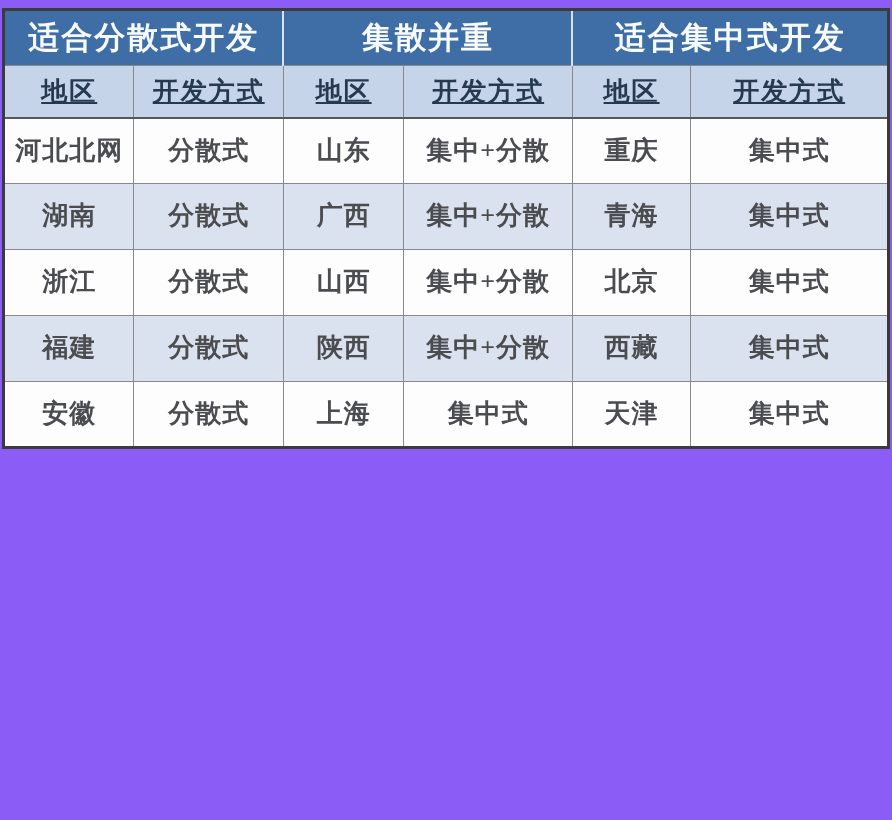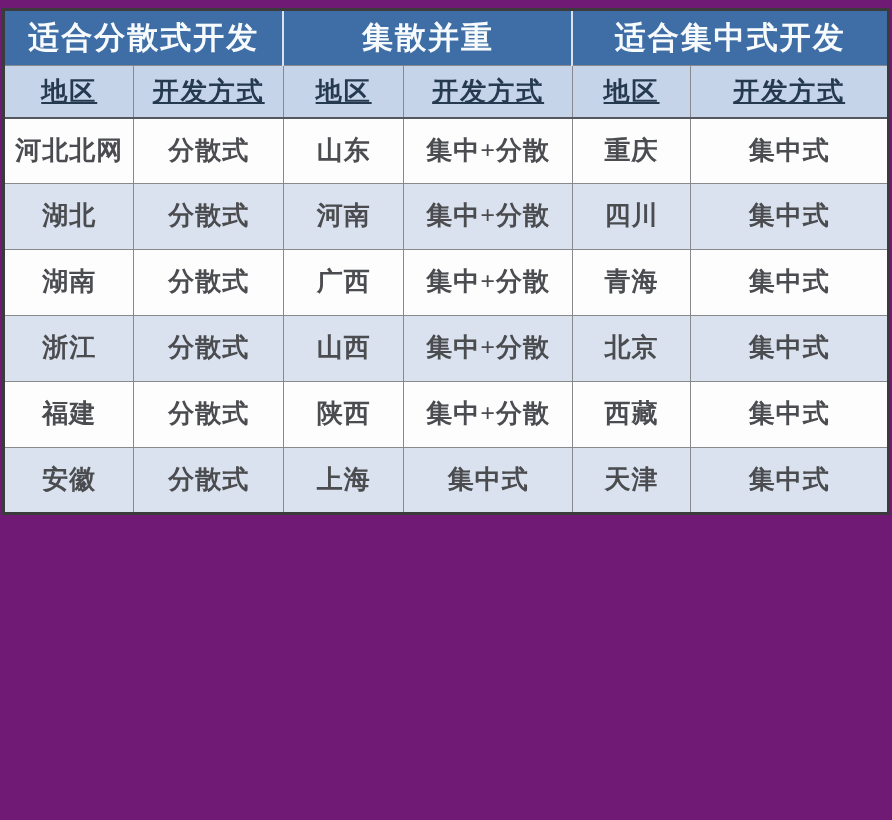--- a/index.html
+++ b/index.html
@@ -17,21 +17,21 @@
   * { margin: 0; padding: 0; box-sizing: border-box; }
   html, body {
     background: #FFFFFF;
     width: 892px;
     font-family: "Liberation Serif", "DejaVu Serif", serif;
   }
   .page {
     width: 892px;
     height: 820px;
     padding: 8px 2px 6px 2px;
-    background: #701a75;
+    background: #8b5cf6;
     overflow: hidden;
   }
   table.dev-table {
     width: 888px;
     border-collapse: collapse;
     table-layout: fixed;
     border: 3px solid var(--outer_border);
   }
   
   tr.group-row th {
@@ -110,28 +110,20 @@
     <tbody>
       <tr>
         <td>河北北网</td>
         <td>分散式</td>
         <td>山东</td>
         <td>集中+分散</td>
         <td>重庆</td>
         <td>集中式</td>
       </tr>
       <tr>
-        <td>湖北</td>
-        <td>分散式</td>
-        <td>河南</td>
-        <td>集中+分散</td>
-        <td>四川</td>
-        <td>集中式</td>
-      </tr>
-      <tr>
         <td>湖南</td>
         <td>分散式</td>
         <td>广西</td>
         <td>集中+分散</td>
         <td>青海</td>
         <td>集中式</td>
       </tr>
       <tr>
         <td>浙江</td>
         <td>分散式</td>

